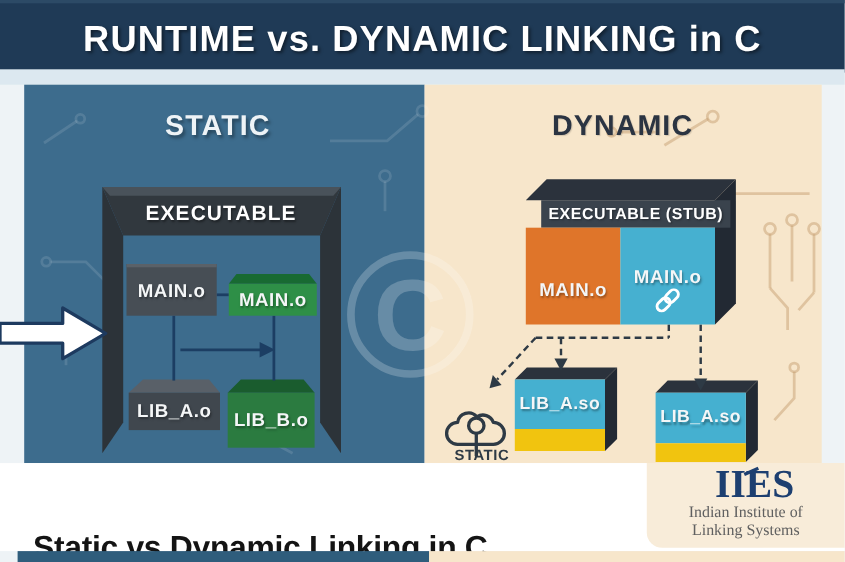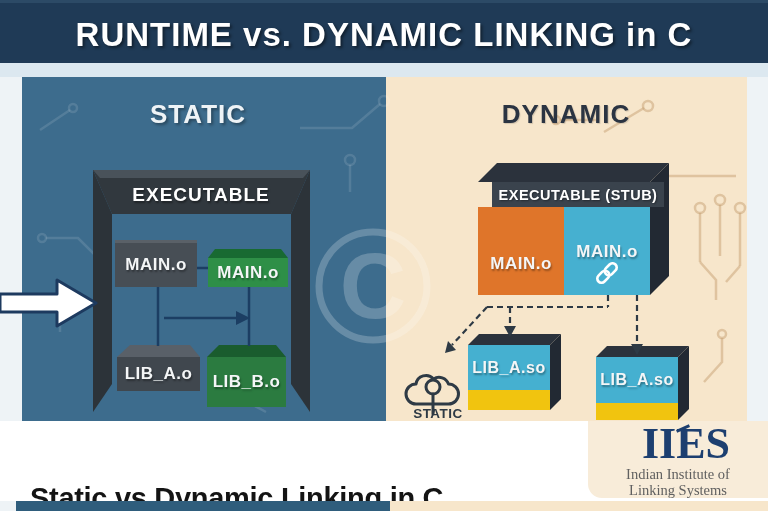--- a/index.html
+++ b/index.html
@@ -49,21 +49,21 @@
   .libso .blue{background:#45b0d0;display:flex;align-items:center;justify-content:center;}
   .libso .yellow{background:#f1c40f;}
   .libso .box-label{font-size:16px;}
 
   #runtime-label{left:396px;top:406px;width:84px;text-align:center;color:#2e3a45;font-weight:bold;font-size:13.5px;letter-spacing:.5px;}
 
   
   #caption-bar{left:0;top:421px;width:768px;height:80px;background:#ffffff;}
   #caption-text{left:30px;top:442px;width:540px;text-align:left;color:#141414;font-weight:bold;font-size:29px;letter-spacing:-.3px;margin-top:40px;}
   #logo-block{left:588px;top:421px;width:180px;height:77px;background:#f8ecd9;border-radius:0 0 0 14px;text-align:center;}
-  #logo-acronym{font-family:"Liberation Serif", serif;font-weight:bold;font-size:44px;line-height:1;color:#1d3f70;margin-top:1px;padding-left:16px;}
+  #logo-acronym{font-family:"Liberation Serif", serif;font-weight:bold;font-size:36px;line-height:1;color:#1d3f70;margin-top:1px;padding-left:16px;}
   #logo-accent{left:88px;top:6px;width:14px;height:3px;background:#1d3f70;transform:rotate(-24deg);}
   .logo-sub{font-family:"Liberation Serif", serif;font-size:14.5px;line-height:16px;color:#606060;}
   #bottom-strip-left{left:16px;top:501px;width:374px;height:10px;background:#2f5d7c;}
   #bottom-strip-right{left:390px;top:501px;width:378px;height:10px;background:#f7e6cb;}
 </style>
 </head>
 <body>
 
 <div id="stage">
 

